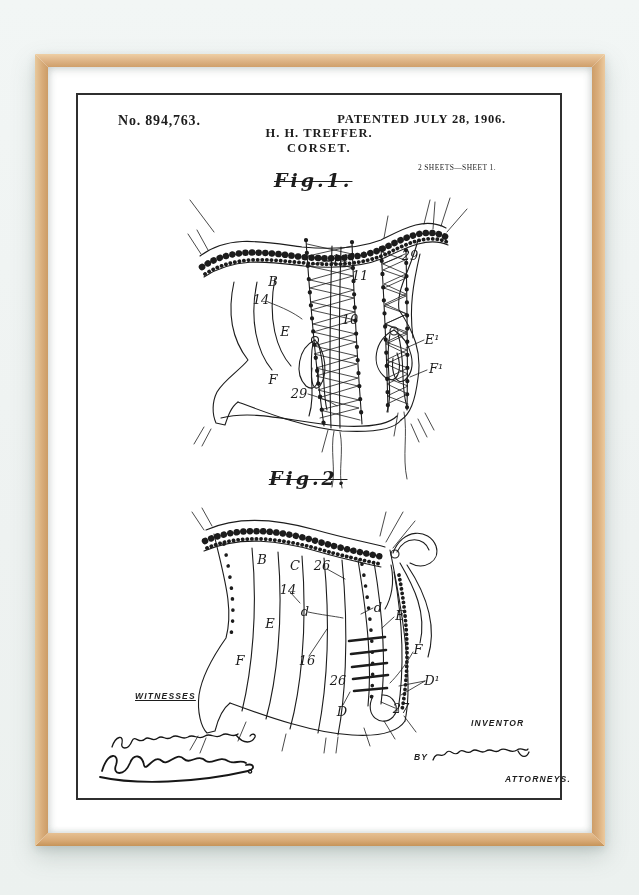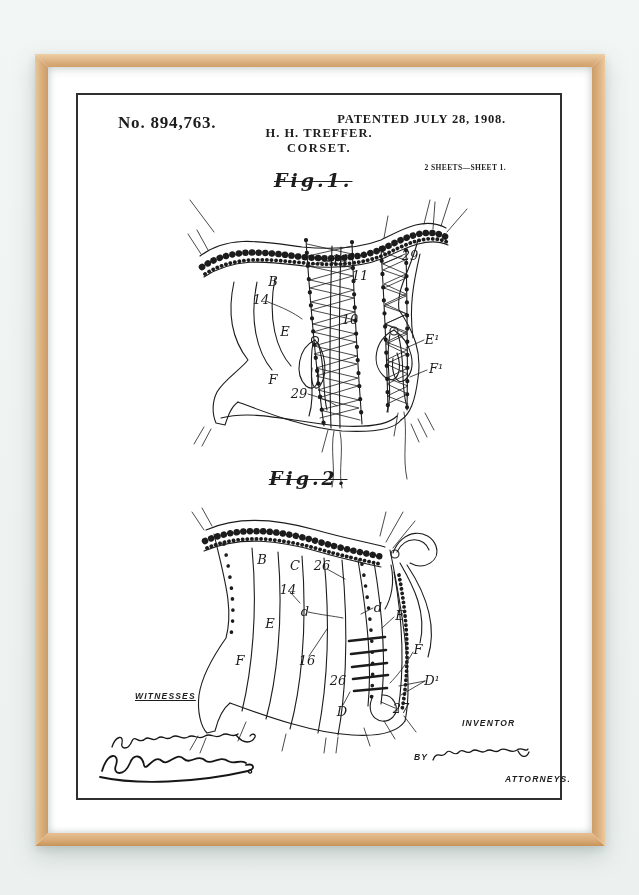--- a/index.html
+++ b/index.html
@@ -39,26 +39,26 @@
                inset 0 -2px 6px rgba(70,85,80,.08);
   }
   
   .sheet{
     position:absolute;left:28px;top:26px;width:486px;height:707px;
     box-sizing:border-box;border:2px solid #2f2f2f;background:#fff;
   }
   .abs{position:absolute;white-space:nowrap;}
   .lp{font-weight:bold;letter-spacing:.8px;}
   .center{left:0;right:0;text-align:center;}
-  .patent-no{left:40px;top:18px;font-size:17px;}
+  .patent-no{left:40px;top:18px;font-size:14px;}
   .patent-date{right:54px;top:17px;font-size:12.5px;}
   .inv-header{top:31px;font-size:12.5px;letter-spacing:1px;}
   .doc-title{top:46px;font-size:12.5px;letter-spacing:1.5px;}
   .app-line{top:62px;font-size:7.5px;letter-spacing:.4px;}
-  .sheet-info{right:54px;top:68px;font-size:7.5px;letter-spacing:.4px;font-weight:bold;}
+  .sheet-info{right:64px;top:68px;font-size:7.5px;letter-spacing:.4px;font-weight:normal;}
   .figlabel{
     font-family:"DejaVu Serif",serif;font-style:italic;font-weight:bold;
     font-size:19px;letter-spacing:3px;
     text-decoration:line-through;text-decoration-thickness:1px;
   }
   .fig1-label{left:196px;top:74px;text-align:right;}
   .fig2-label{left:191px;top:372px;}
   
   svg.drawing{position:absolute;overflow:visible;}
   .drawing path, .drawing circle{fill:none;stroke:#1c1c1c;stroke-width:1.1;stroke-linecap:round;stroke-linejoin:round;}
@@ -71,21 +71,21 @@
   .drawing text{
     font-family:"DejaVu Serif",serif;font-style:italic;font-size:13px;
     fill:#1c1c1c;stroke:none;text-anchor:middle;
   }
   
   .small-caption{
     font-family:"Liberation Sans","DejaVu Sans",sans-serif;
     font-style:italic;font-weight:bold;font-size:8.5px;letter-spacing:1.2px;
   }
   .witnesses{left:57px;top:596px;text-decoration:underline;}
-  .inventor-label{left:384px;top:623px;}
+  .inventor-label{left:393px;top:623px;}
   .by-label{left:336px;top:657px;}
   .attorneys{left:379px;top:679px;margin-left:48px;}
   .inventor-name{
     left:318px;top:634px;
     font-family:"DejaVu Serif",serif;font-style:italic;font-weight:bold;
     font-size:15px;letter-spacing:1px;
   }
   svg.sig{position:absolute;overflow:visible;}
   .sig path{fill:none;stroke:#161616;stroke-width:1.3;stroke-linecap:round;stroke-linejoin:round;}
   .sig .heavy{stroke-width:1.8;}
@@ -96,21 +96,21 @@
 <div class="scene">
   <div class="frame">
     <div class="frame-side f-top"></div>
     <div class="frame-side f-bottom"></div>
     <div class="frame-side f-left"></div>
     <div class="frame-side f-right"></div>
     <div class="matte">
       <div class="sheet">
 
         <div class="abs lp patent-no">No. 894,763.</div>
-        <div class="abs lp patent-date">PATENTED JULY 28, 1908.</div>
+        <div class="abs lp patent-date">PATENTED JULY 28, 1906.</div>
         <div class="abs lp center doc-title">CORSET.</div>
         <div class="abs lp center inv-header">H. H. TREFFER.</div>
         <div class="abs sheet-info">2 SHEETS—SHEET 1.</div>
 
         <div class="abs figlabel fig1-label">Fig.1.</div>
         <svg class="drawing" style="left:106px;top:95px;" width="290" height="300" viewBox="0 0 290 300">
           <g>
             <path d="M16,66 C45,44 80,52 118,57 C150,60 176,58 197,50 C217,40 240,26 262,38"></path>
             <path d="M20,87 C52,66 86,72 120,76 C152,79 178,77 200,68 C221,58 244,46 264,55"></path>
             <path class="beads" d="M18,77 C49,56 84,63 119,67 C151,70 177,68 198,59 C219,49 242,36 262,47"></path>

